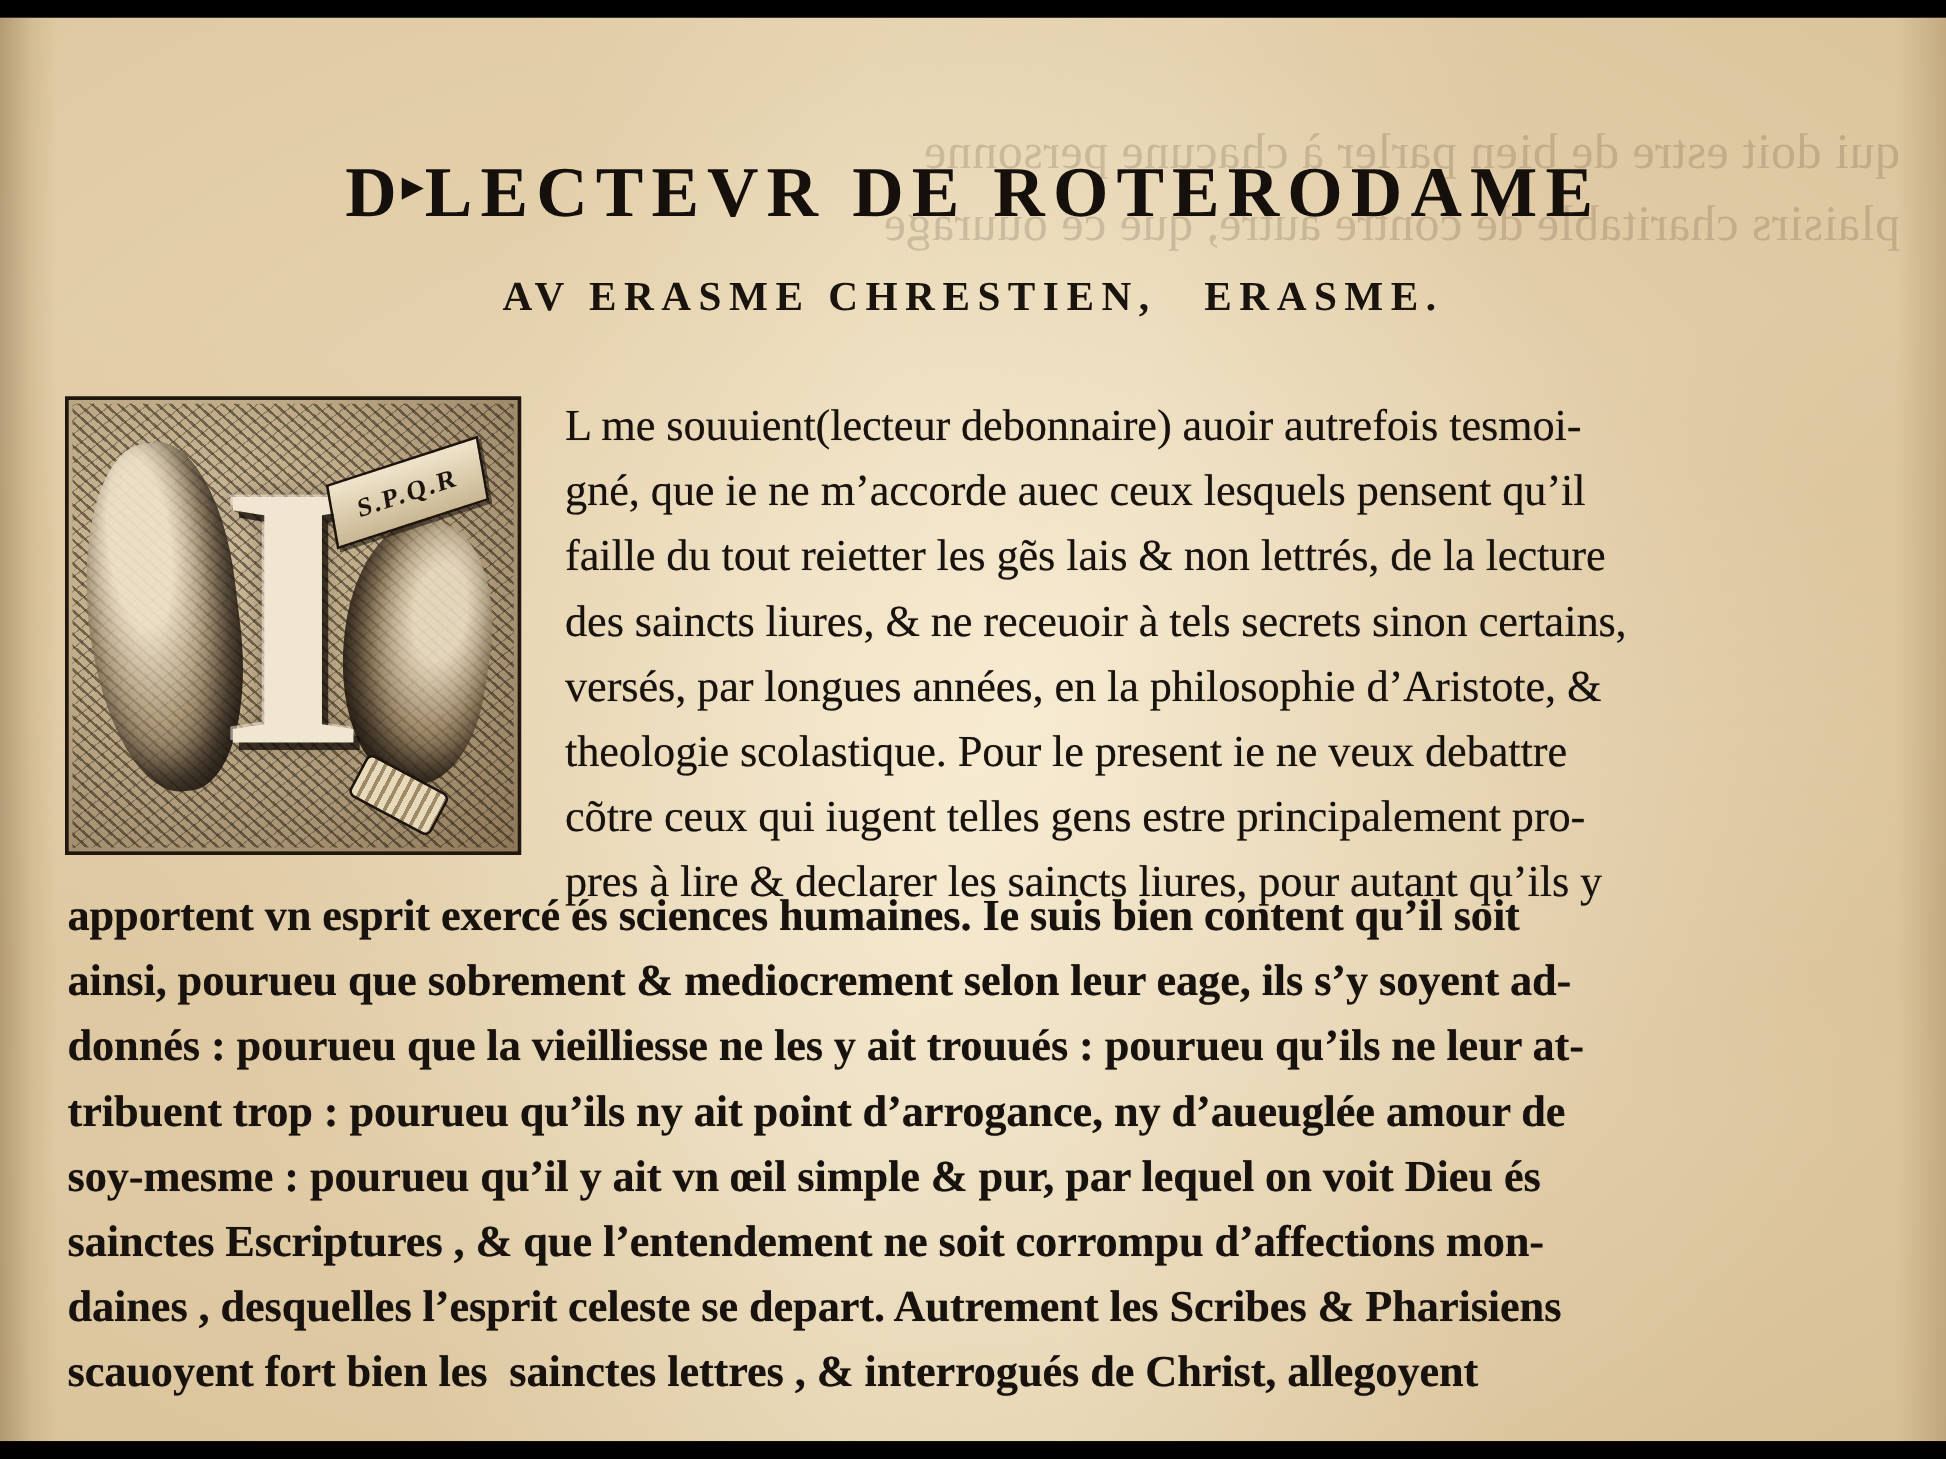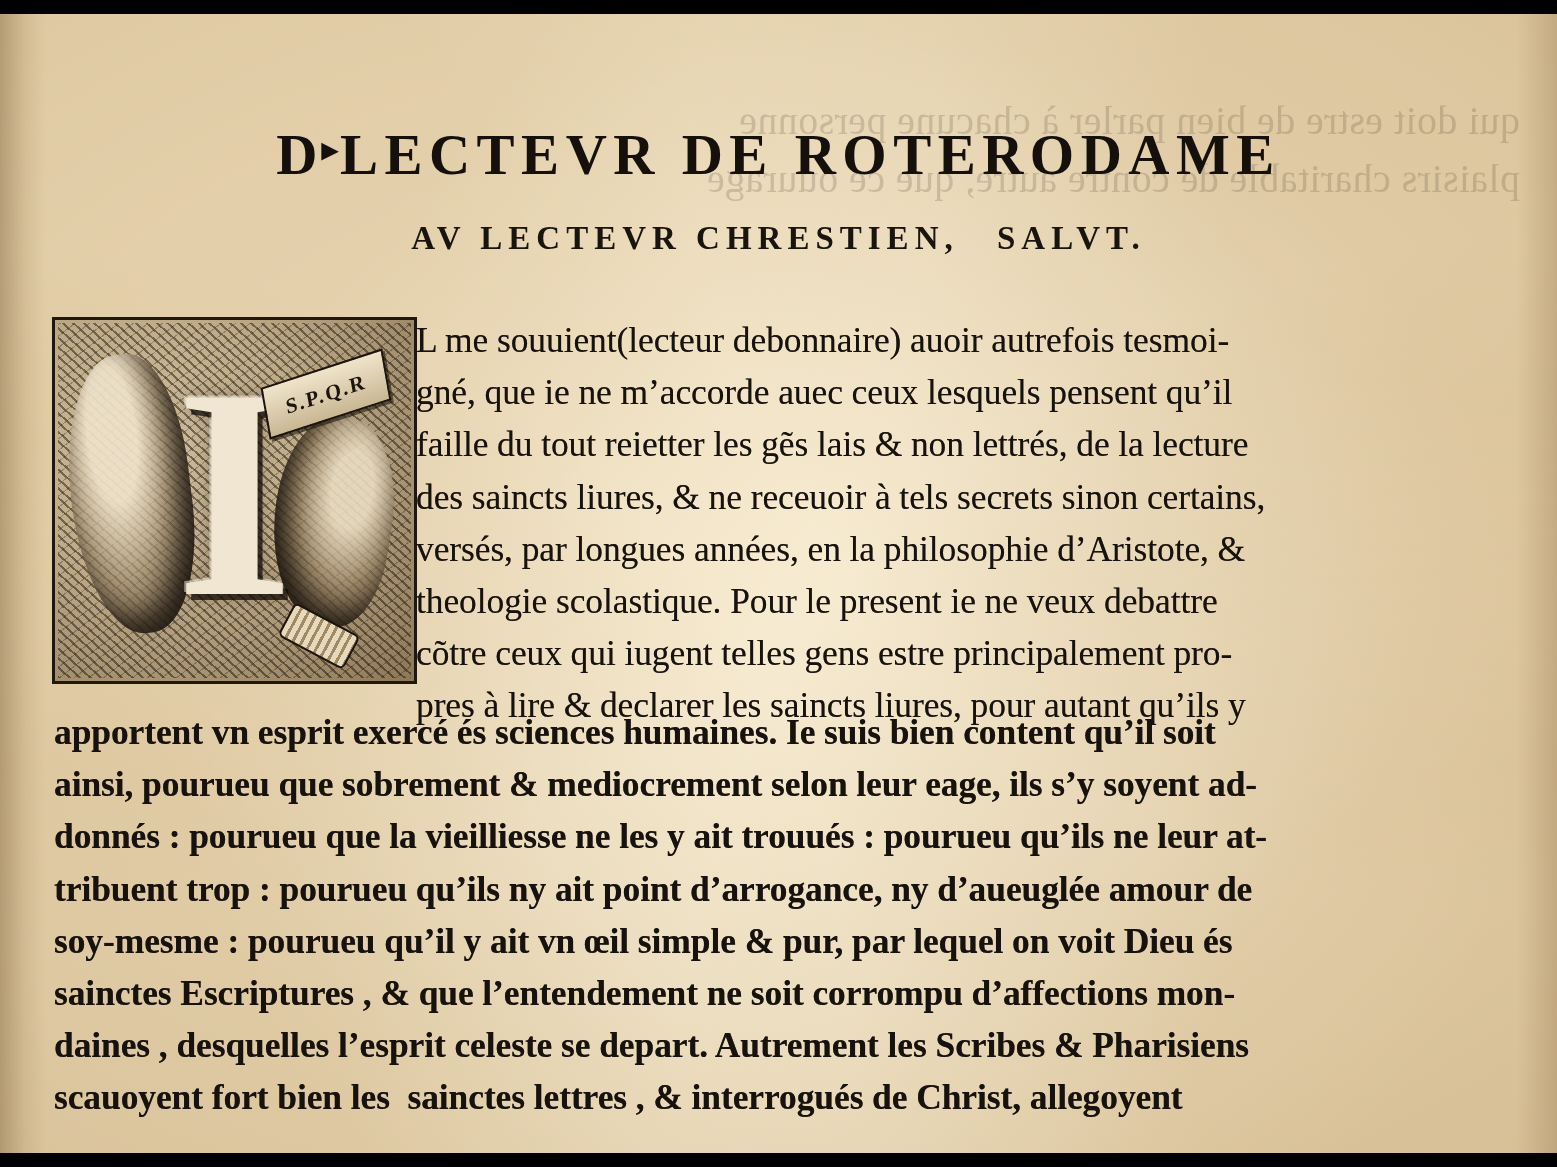--- a/index.html
+++ b/index.html
@@ -212,21 +212,21 @@
     position: absolute;
     color: #17120d;
     font-size: 35.5px;
     line-height: 52.2px;
     letter-spacing: -0.1px;
     font-family: "Liberation Serif", serif;
     white-space: pre-wrap;
     text-rendering: optimizeLegibility;
   }
   #para-indented {
-    left: 416px;
+    left: 452px;
     top: 300px;
     width: 1090px;
   }
   #para-full {
     left: 54px;
     top: 692px;
     width: 1464px;
     font-weight: bold;
   }
   
@@ -246,21 +246,21 @@
     <div id="showthrough">qui doit estre de bien parler à chacune personne
 plaisirs charitable de contre autre, que ce ouurage</div>
 
     <div id="content">
 
       <div id="title">
         <span>D</span><span class="d-mark">▸</span><span>LECTEVR DE ROTERODAME</span>
       </div>
 
       <div id="subtitle">
-        <span>AV LECTEVR CHRESTIEN,</span><span class="gap"> </span><span>SALVT.</span>
+        <span>AV ERASME CHRESTIEN,</span><span class="gap"> </span><span>ERASME.</span>
       </div>
 
       <div id="initial-block">
         <div class="hatch"></div>
         <div class="fig-left"></div>
         <div class="fig-right"></div>
         <div class="scroll-bottom"></div>
         <div class="letter">I</div>
         <div class="banner">S.P.Q.R</div>
       </div>

